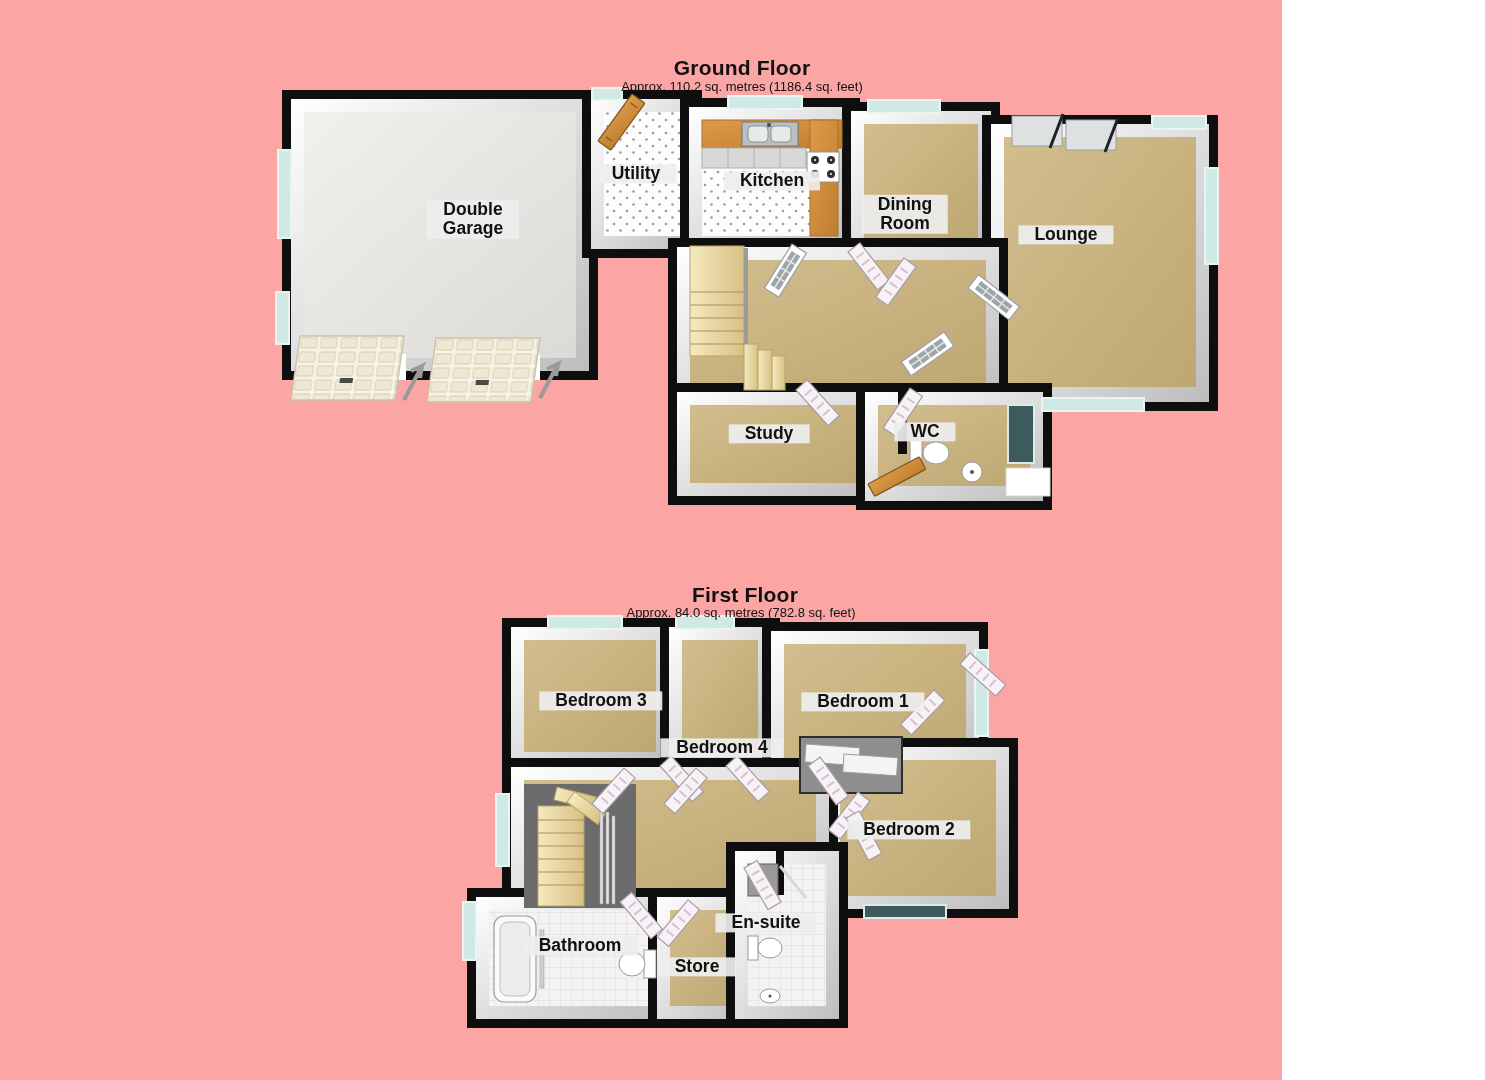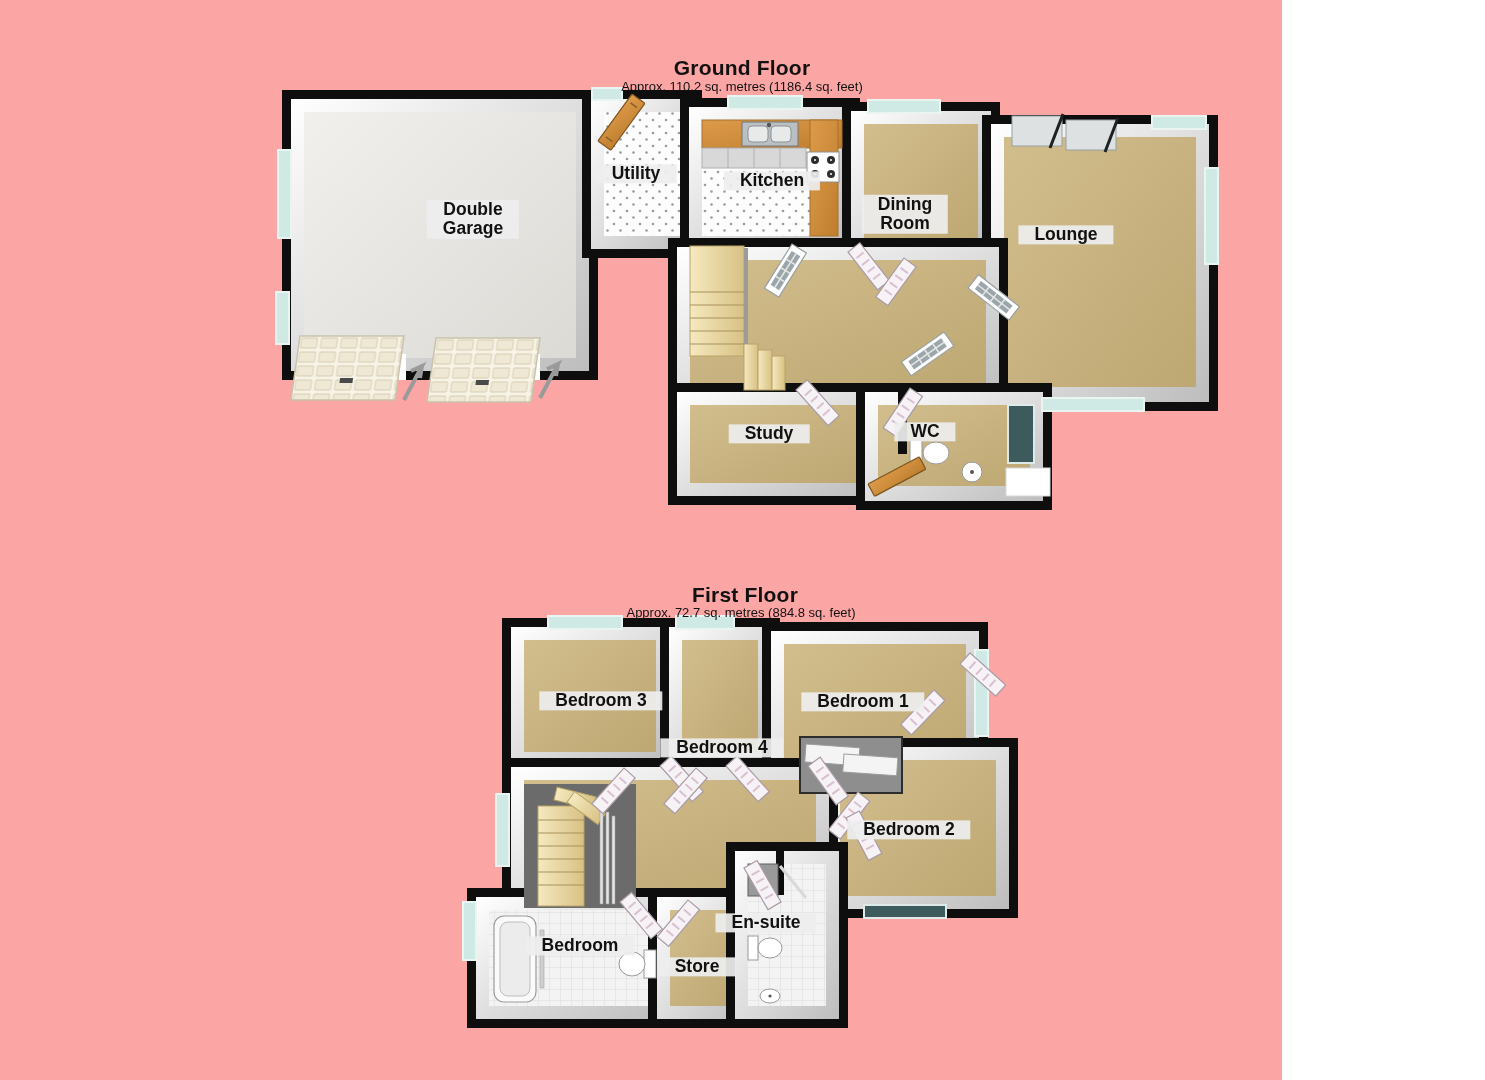--- a/index.html
+++ b/index.html
@@ -345,32 +345,32 @@
     <use href="#leaf" transform="translate(846,818) rotate(-28)"></use>
     <use href="#leaf" transform="translate(620,902) rotate(-40)"></use>
     <use href="#leaf" transform="translate(688,900) rotate(40)"></use>
     <use href="#leaf" transform="translate(744,868) rotate(-30)"></use>
   </g>
 </svg>
 
   <div class="ftitle" style="left:742px;top:68px;">Ground Floor</div>
   <div class="fsub" style="left:742px;top:86px;">Approx. 110.2 sq. metres (1186.4 sq. feet)</div>
   <div class="ftitle" style="left:745px;top:595px;">First Floor</div>
-  <div class="fsub" style="left:741px;top:612px;">Approx. 72.7 sq. metres (884.8 sq. feet)</div>
+  <div class="fsub" style="left:741px;top:612px;">Approx. 84.0 sq. metres (782.8 sq. feet)</div>
 
   <div class="rlabel" style="left:441px;top:219px;margin-left:32px;">Double
 Garage</div>
   <div class="rlabel" style="left:636px;top:174px;">Utility</div>
   <div class="rlabel" style="left:772px;top:181px;text-align:center;">Kitchen</div>
   <div class="rlabel" style="left:905px;top:178px;margin-top:36px;">Dining
 Room</div>
   <div class="rlabel" style="left:1066px;top:235px;">Lounge</div>
   <div class="rlabel" style="left:769px;top:434px;">Study</div>
   <div class="rlabel" style="left:925px;top:432px;">WC</div>
 
   <div class="rlabel" style="left:601px;top:701px;">Bedroom 3</div>
   <div class="rlabel" style="left:722px;top:701px;margin-top:47px;">Bedroom 4</div>
   <div class="rlabel" style="left:863px;top:702px;">Bedroom 1</div>
   <div class="rlabel" style="left:888px;top:830px;margin-left:21px;">Bedroom 2</div>
-  <div class="rlabel" style="left:580px;top:946px;">Bedroom</div>
+  <div class="rlabel" style="left:580px;top:946px;">Bathroom</div>
   <div class="rlabel" style="left:697px;top:967px;">Store</div>
   <div class="rlabel" style="left:766px;top:923px;text-align:right;">En-suite</div>
 </div>
 
 </body></html>

